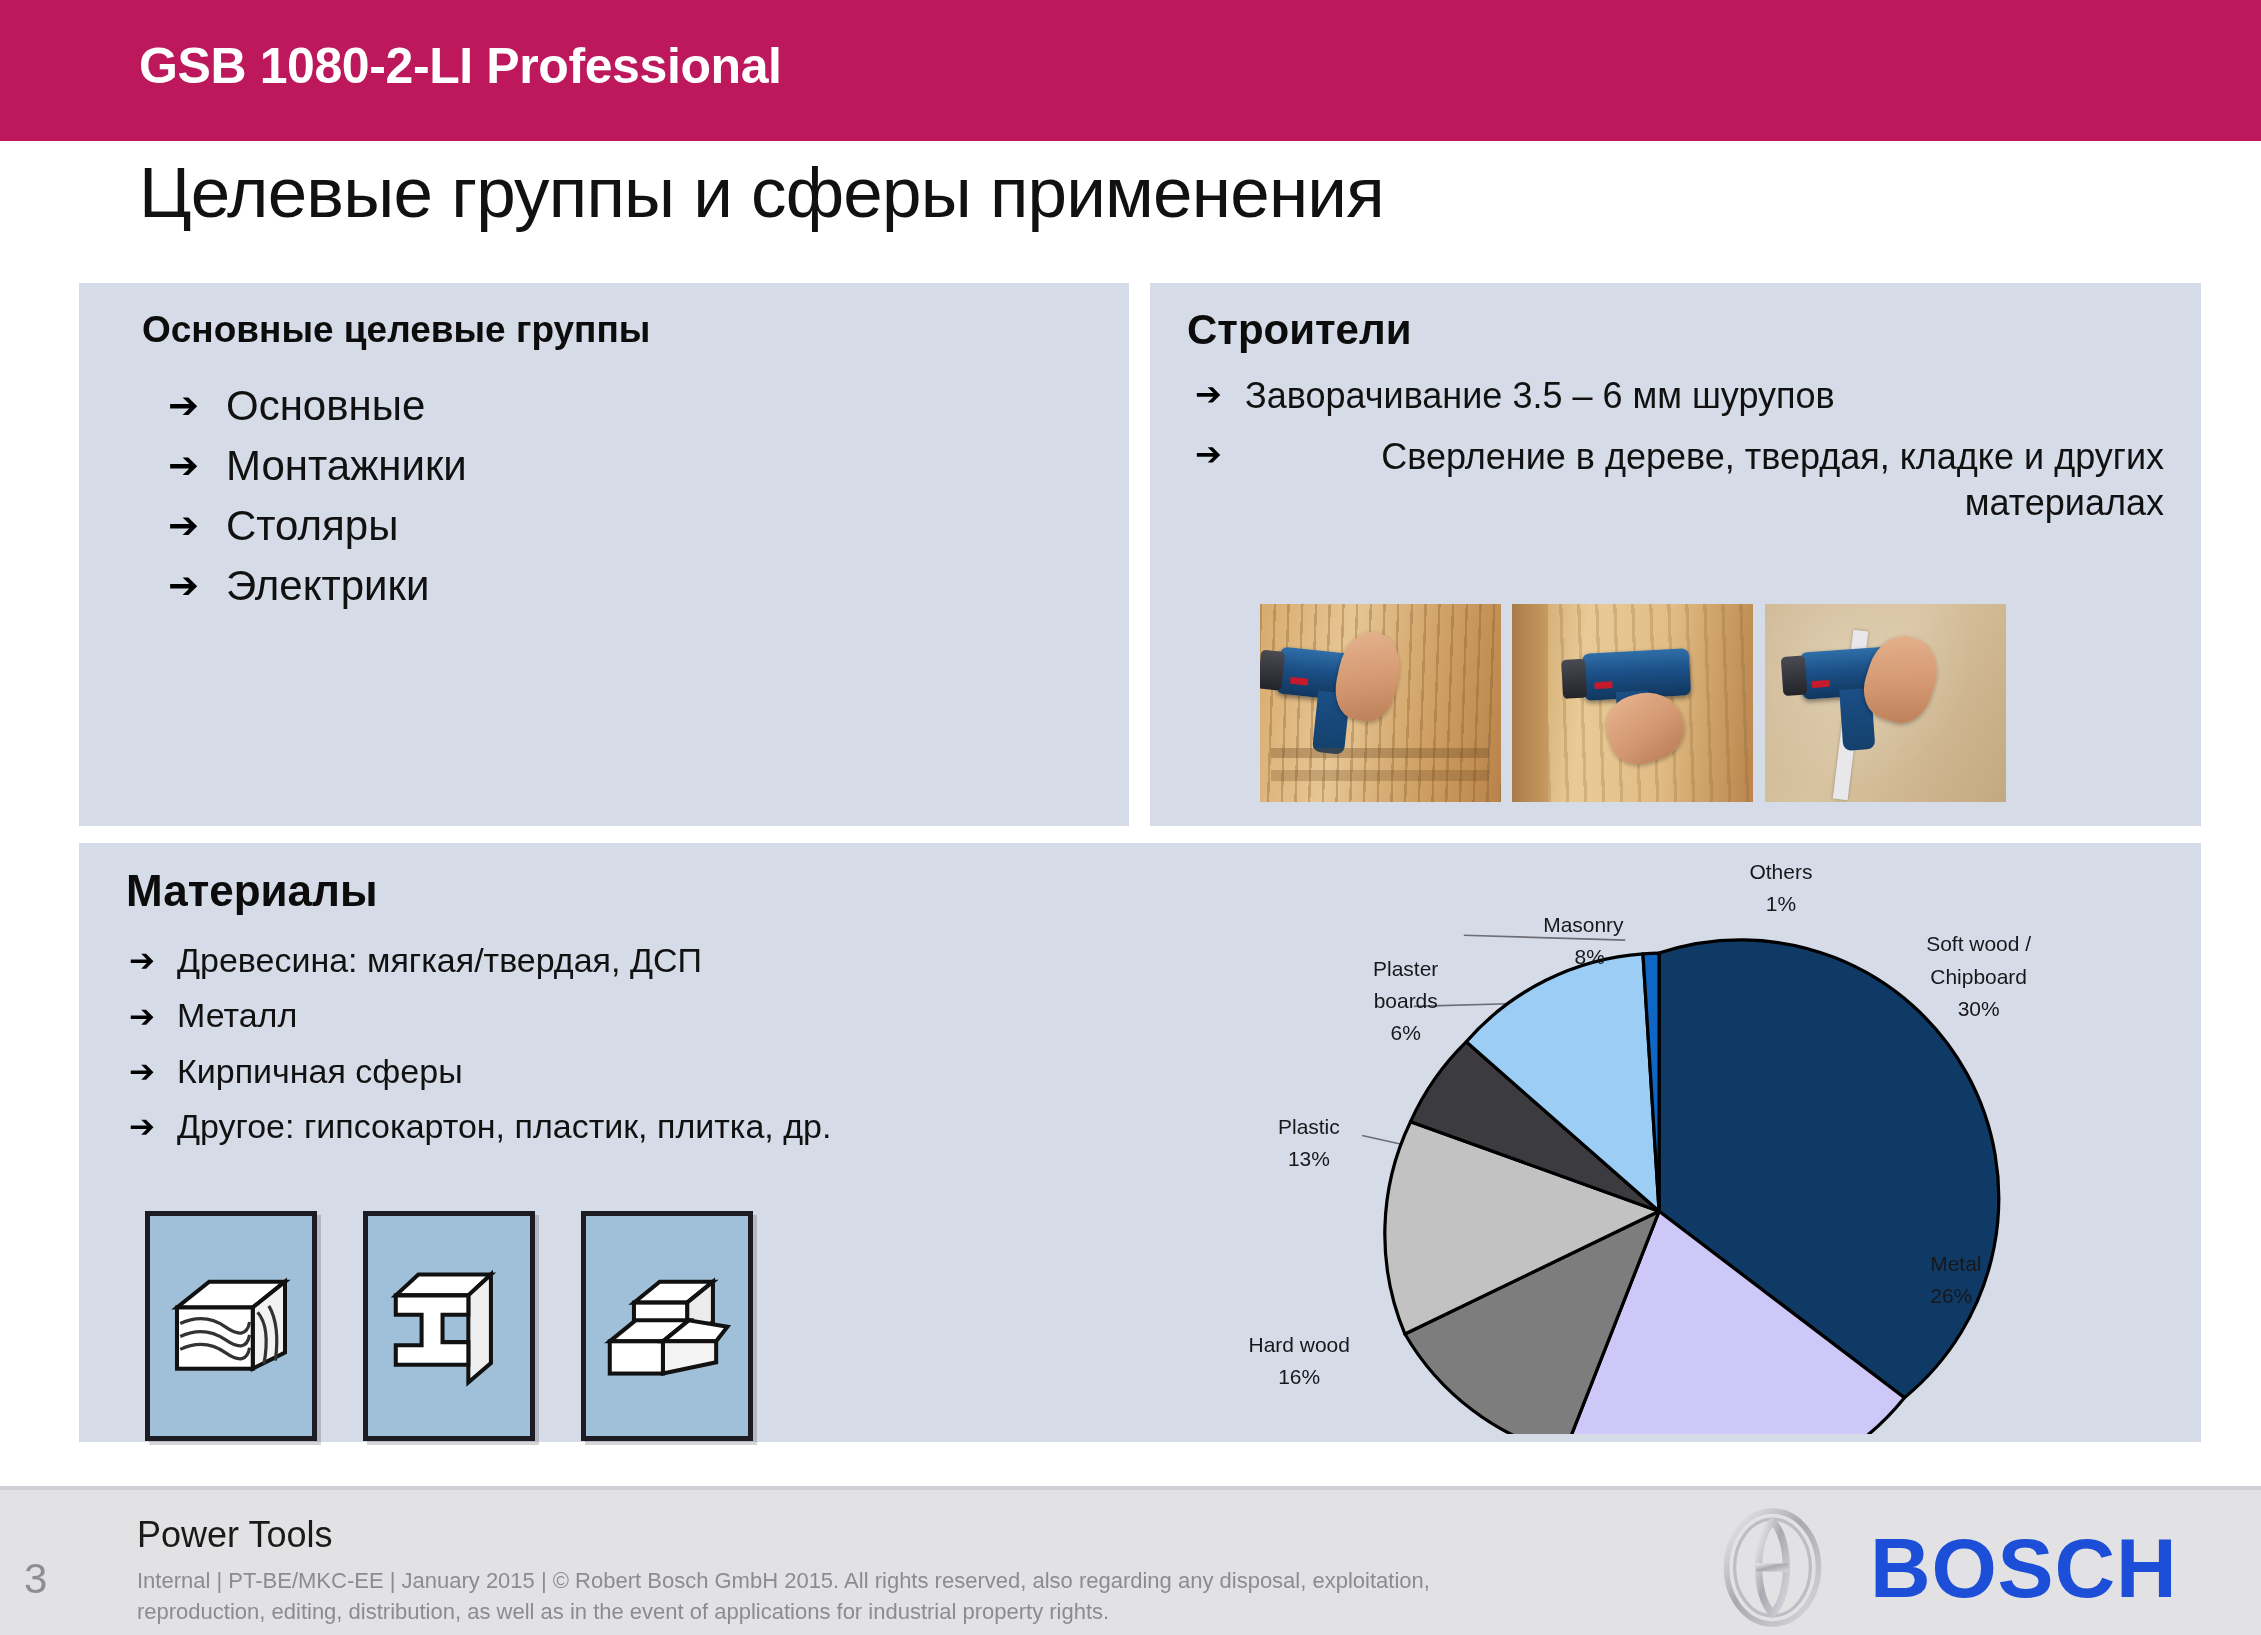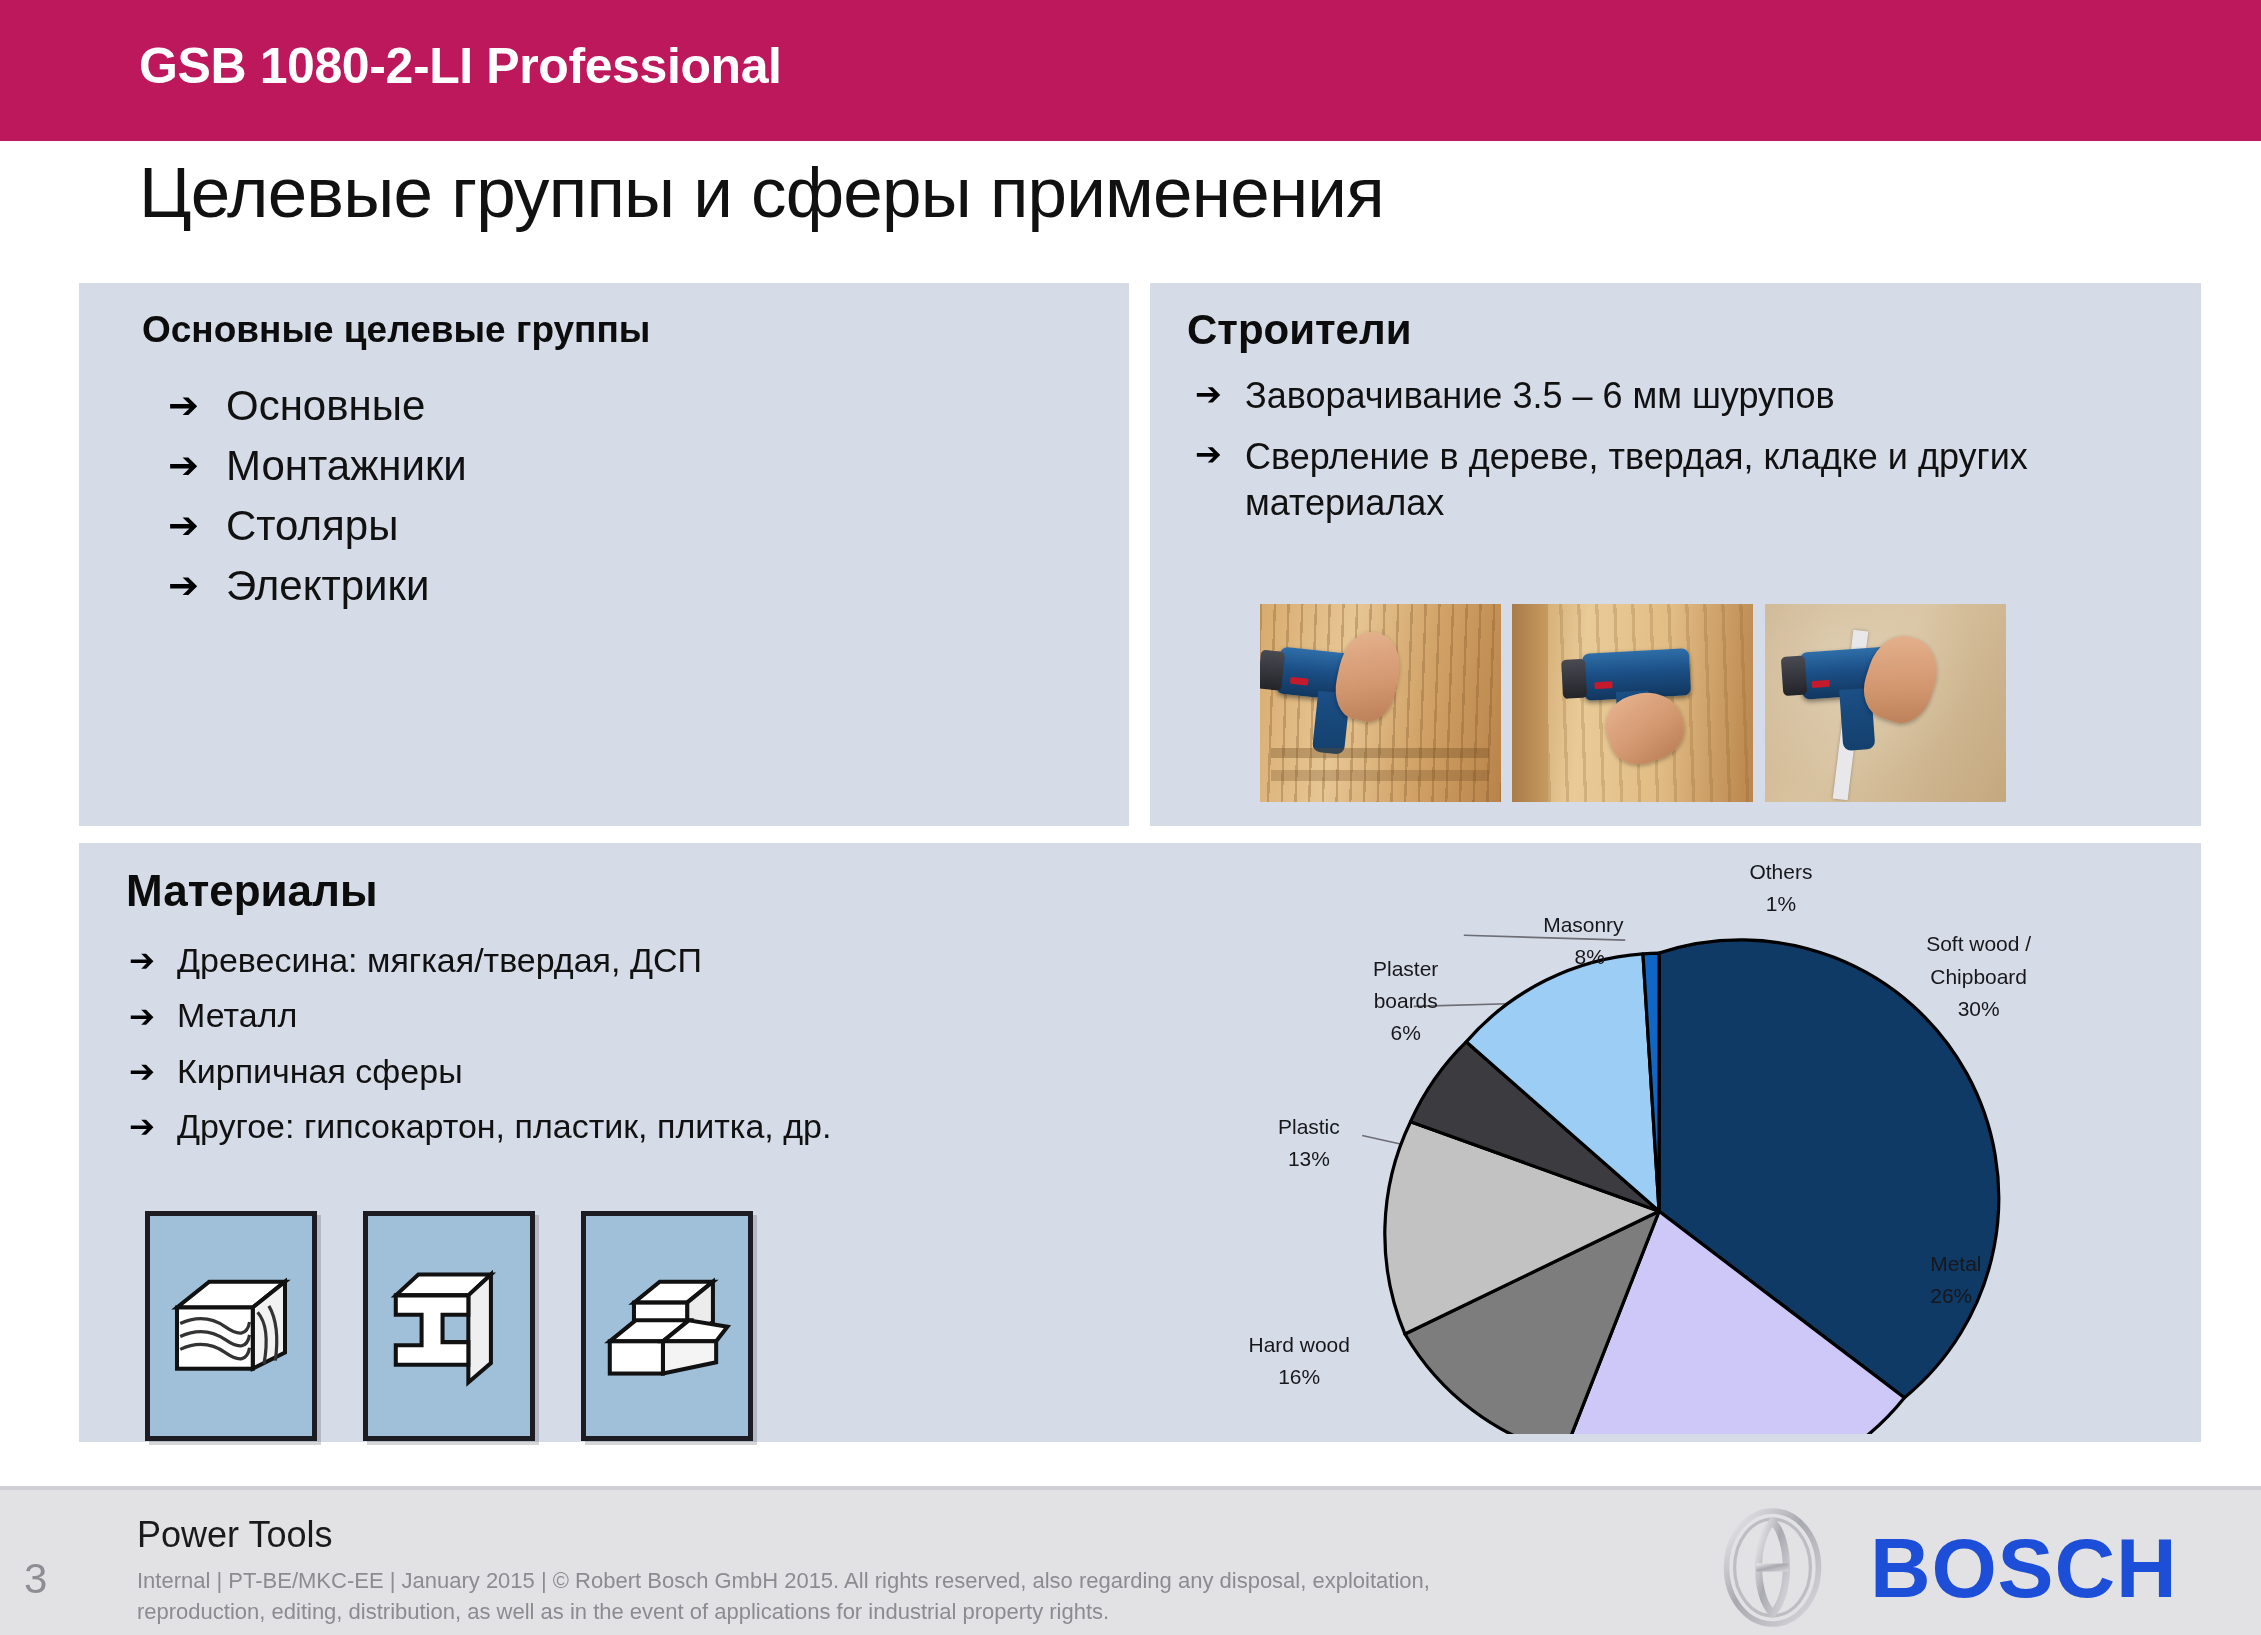--- a/index.html
+++ b/index.html
@@ -52,21 +52,21 @@
   
   #groups-list{left:89px;top:99px;width:937px;}
   #groups-list .brow{margin-bottom:13px;}
   #groups-list .arrow{font-size:37px;width:58px;padding-top:4.8px;}
   #groups-list .btxt{font-size:42px;line-height:1.12;}
 
   
   #usage-list{left:45px;top:90px;width:969px;}
   #usage-list .brow{margin-bottom:14.5px;}
   #usage-list .arrow{font-size:32px;width:50px;padding-top:4.8px;}
-  #usage-list .btxt{font-size:36px;line-height:1.28;}
+  #usage-list .btxt{font-size:36px;line-height:1.28;text-align:right;}
 
   
   #materials-list{left:50px;top:99px;width:1018px;}
   #materials-list .brow{margin-bottom:18px;}
   #materials-list .arrow{font-size:31px;width:48px;padding-top:3.2px;}
   #materials-list .btxt{font-size:34px;line-height:1.1;}
 
   
   #photostrip{position:absolute;left:1260px;top:604px;display:flex;gap:11.3px;}
   .photo{width:241px;height:198px;position:relative;overflow:hidden;background:#c8a06a;}

